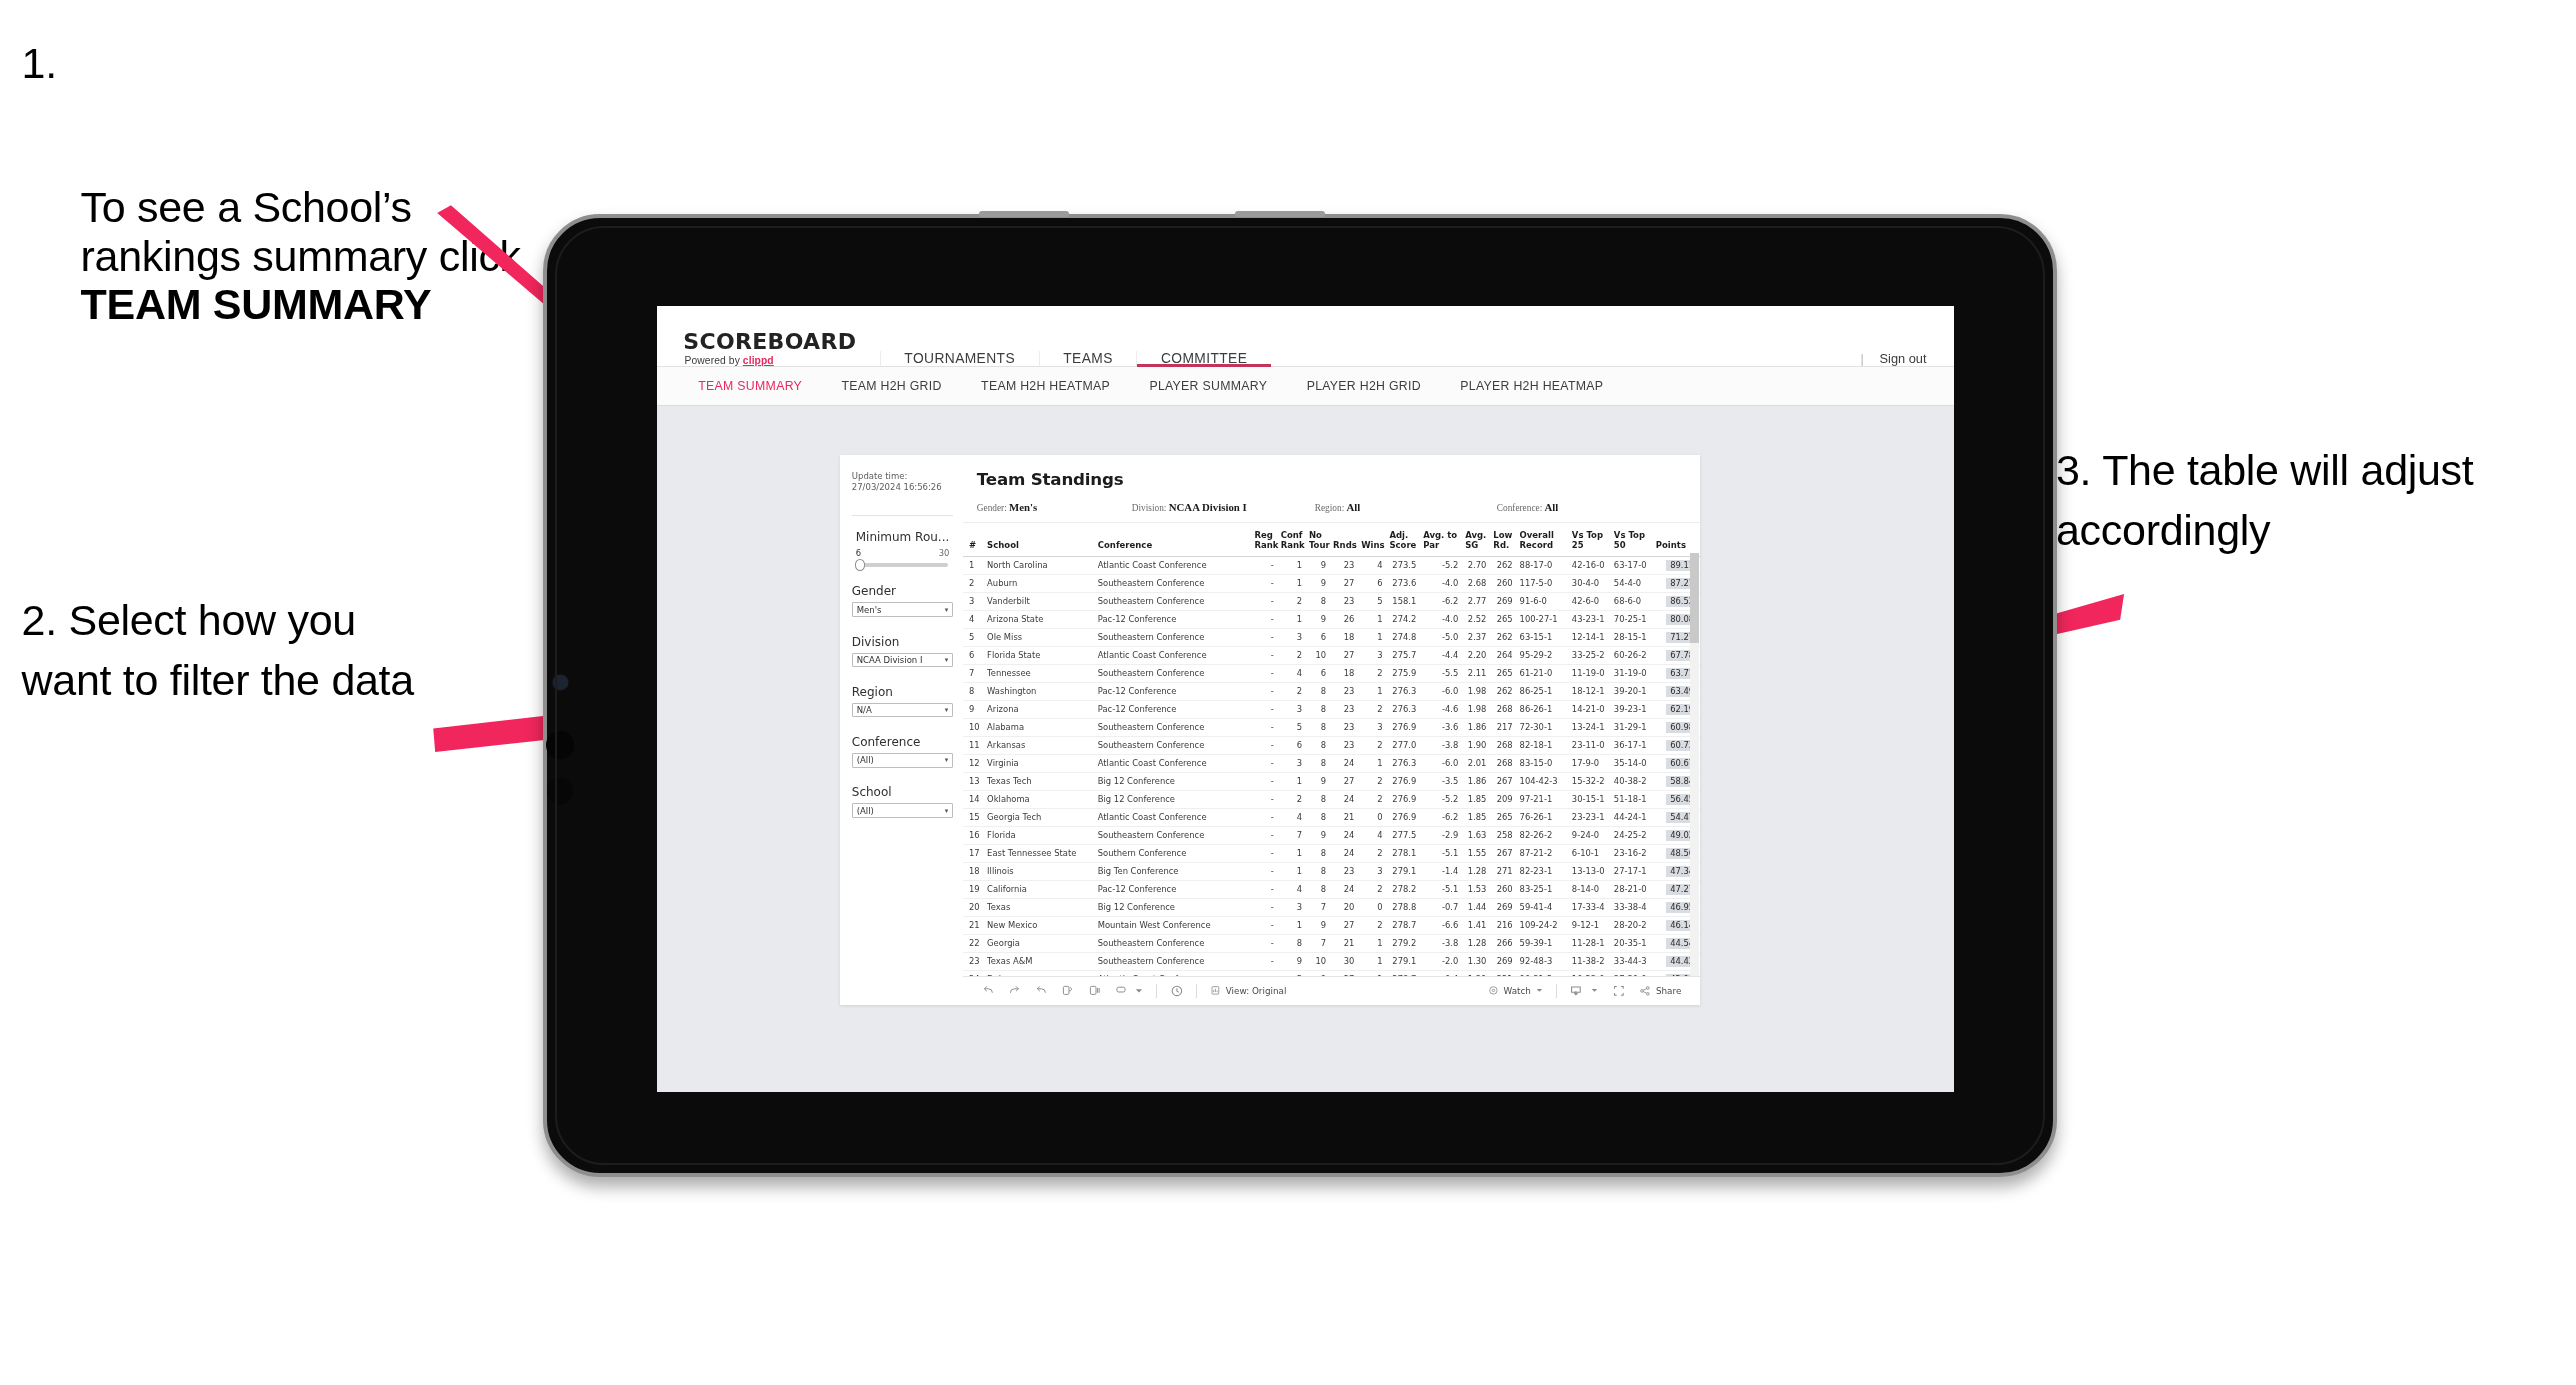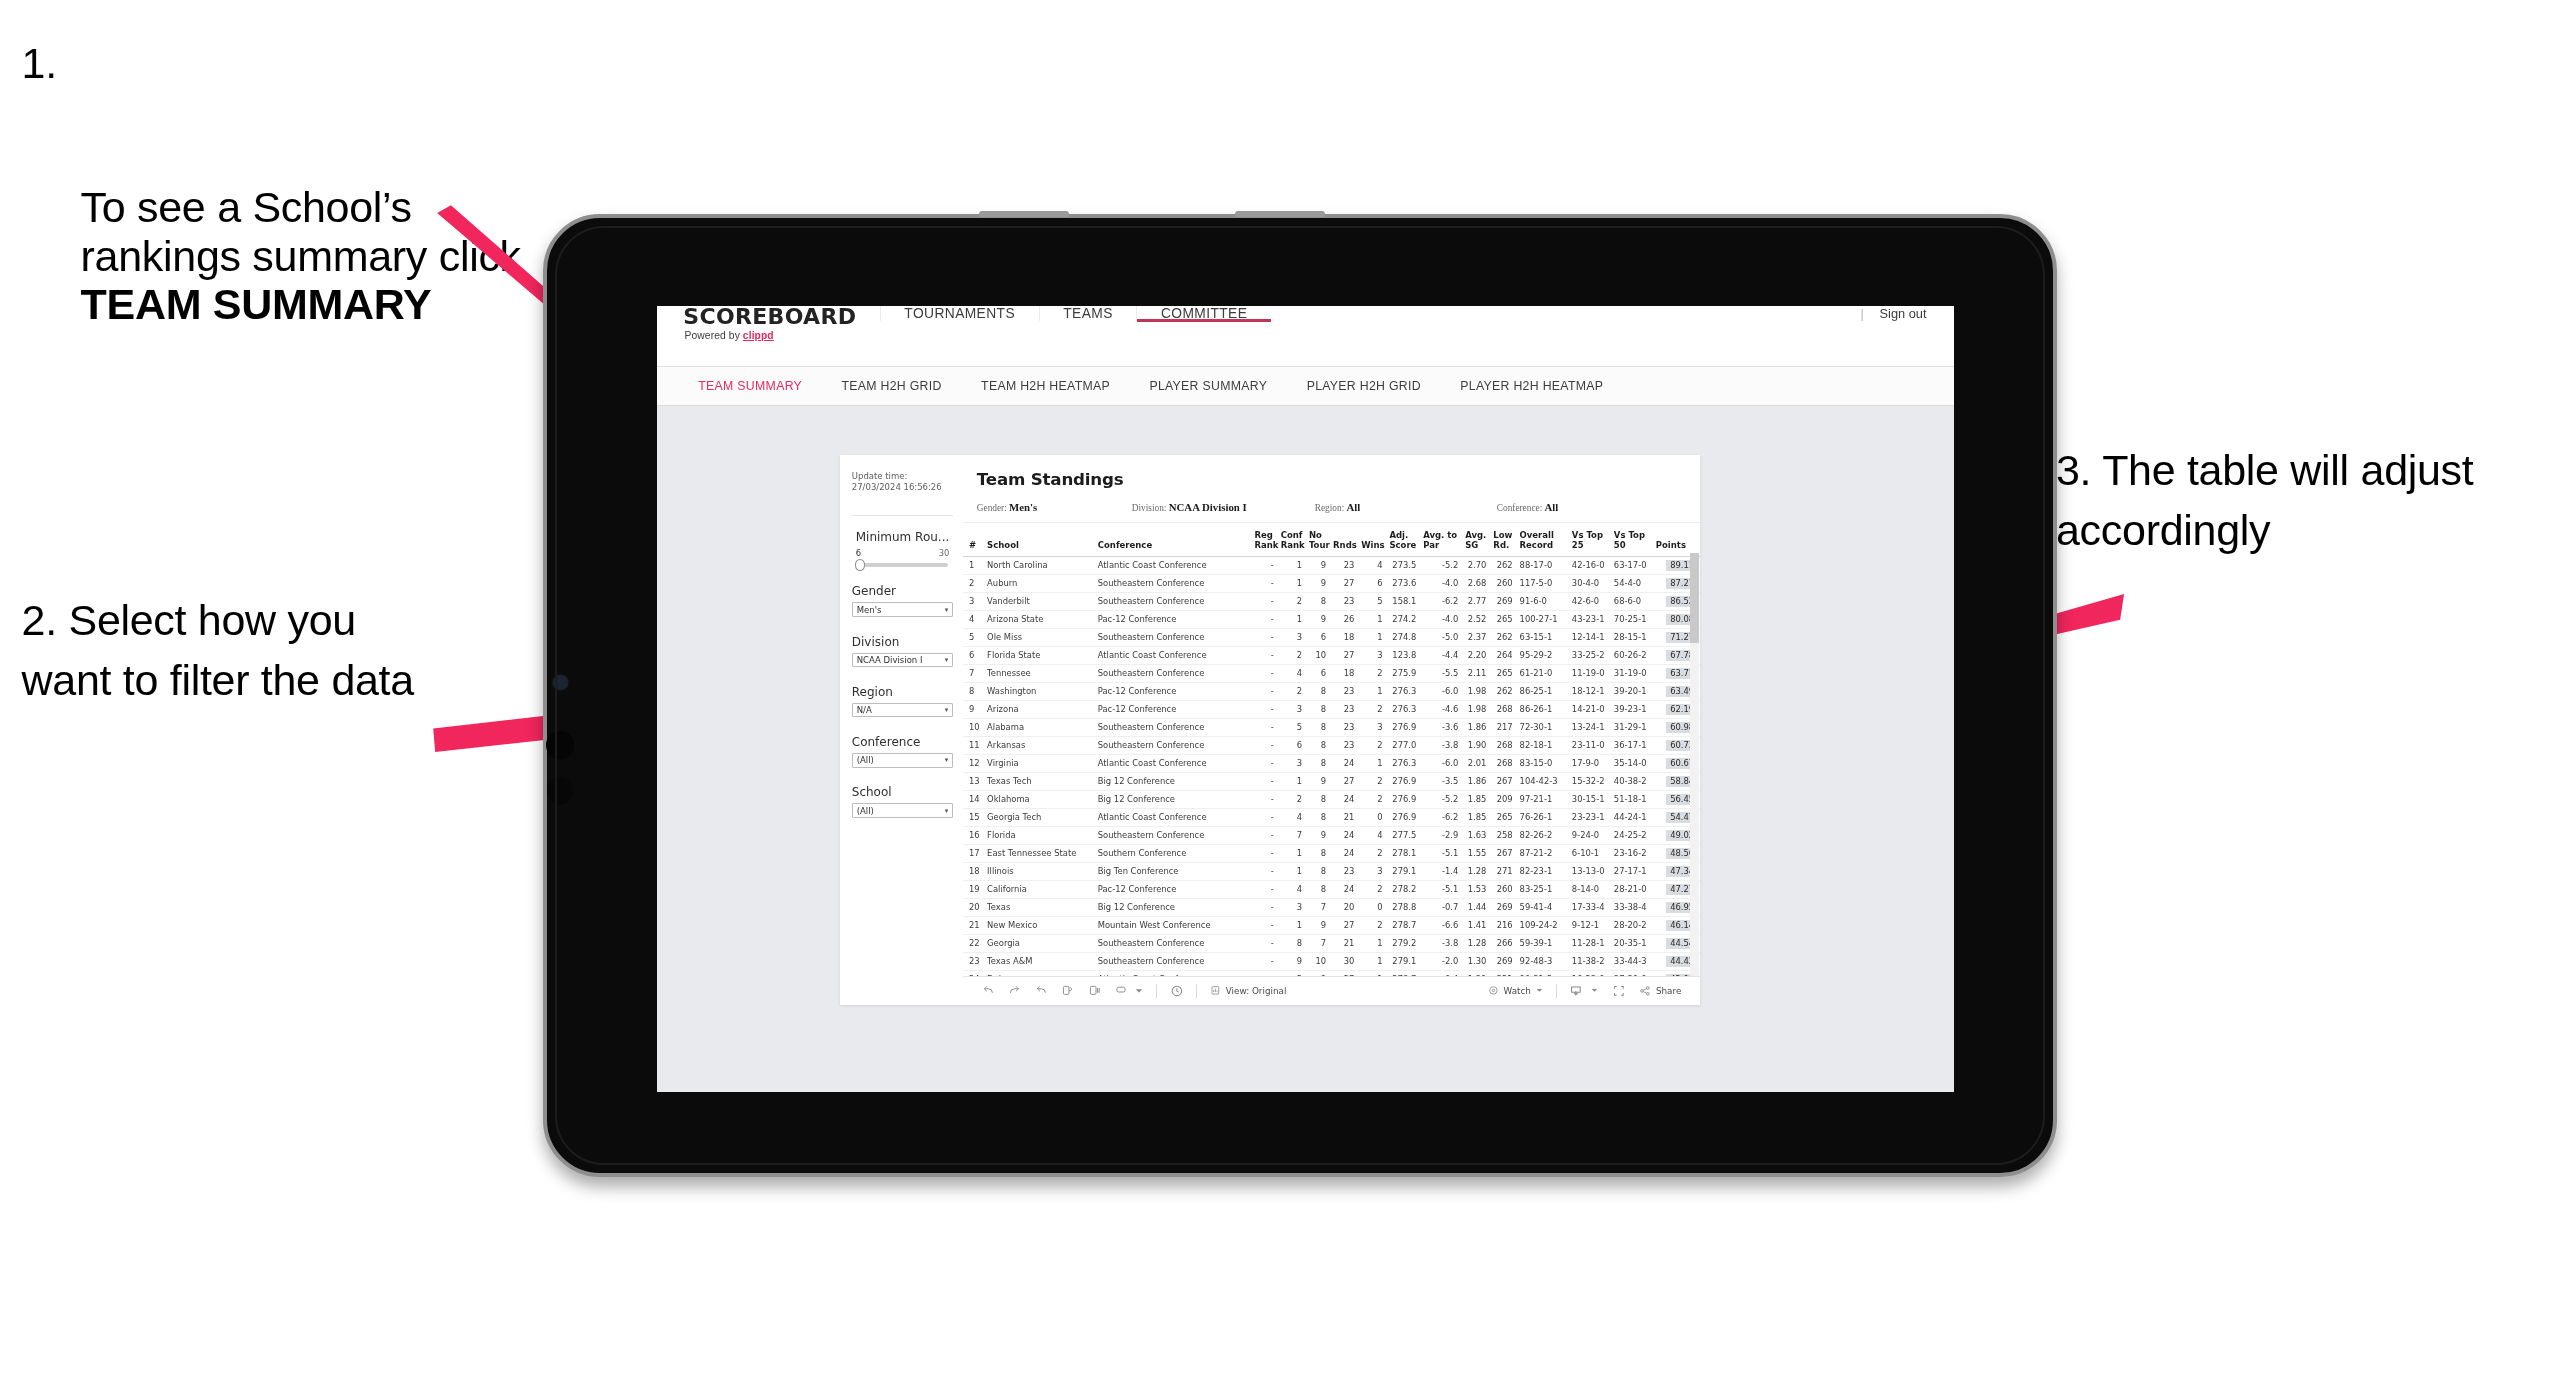--- a/index.html
+++ b/index.html
@@ -58,21 +58,21 @@
     position: absolute;
     left: 110px; top: 88px;
     width: 1297px; height: 786px;
     background: #e9eaed;
     overflow: hidden;
   }
 
   
   #topnav {
     height: 61px; background:#ffffff;
-    display:flex; align-items:flex-start;
+    display:flex; align-items:flex-end;
     border-bottom: 1px solid #e2e2e2;
     position: relative;
   }
   #brand { display:flex; flex-direction:column; justify-content:center; padding: 0 25.6px 0 27.5px; min-width:143px;}
   #brand .logo {
     font-family:"DejaVu Sans", sans-serif;
     font-weight:700; font-size:21.6px; letter-spacing:0.3px; color:#232323; line-height:1;
     transform: scaleX(1.02);
   }
   #brand .pb { font-size:10.3px; color:#3b3b3b; margin-top:2.9px; letter-spacing:0.1px;}
@@ -437,21 +437,21 @@
                       </tr>
                       <tr>
                         <td>6</td>
                         <td>Florida State</td>
                         <td>Atlantic Coast Conference</td>
                         <td class="num">-</td>
                         <td class="num">2</td>
                         <td class="num">10</td>
                         <td class="num">27</td>
                         <td class="num">3</td>
-                        <td class="num">123.8</td>
+                        <td class="num">275.7</td>
                         <td class="num">-4.4</td>
                         <td class="num">2.20</td>
                         <td class="num">264</td>
                         <td>95-29-2</td>
                         <td>33-25-2</td>
                         <td>60-26-2</td>
                         <td class="pts"><span>67.78</span></td>
                       </tr>
                       <tr>
                         <td>7</td>

